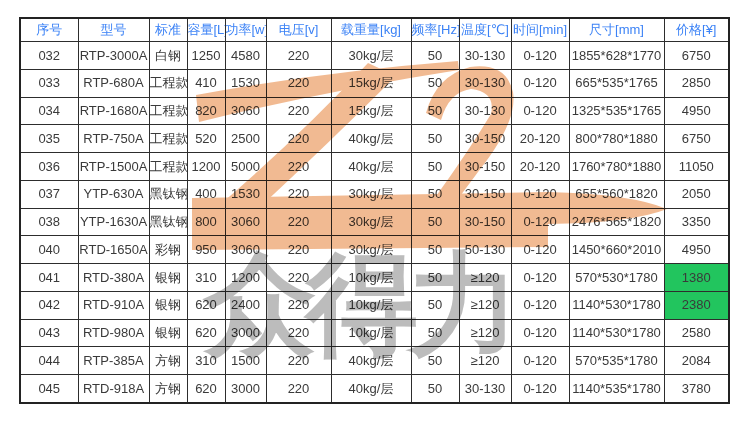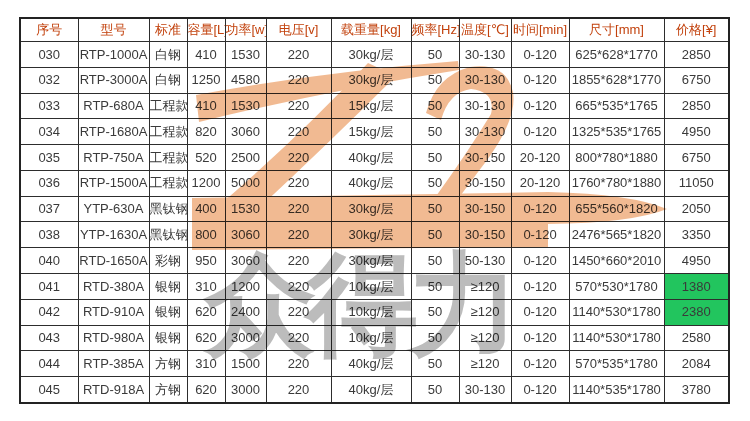--- a/index.html
+++ b/index.html
@@ -10,21 +10,21 @@
   table.spec{
     position:absolute;left:19px;top:17px;width:709px;height:387px;
     border-collapse:collapse;table-layout:fixed;background:transparent;
     border:2px solid #232323;z-index:1;
   }
   table.spec th, table.spec td{
     border:1px solid #2d2d2d;text-align:center;vertical-align:middle;
     font-size:13px;color:#3a3a3a;padding:0;font-weight:400;height:22px;
     line-height:1.05;white-space:nowrap;overflow:hidden;
   }
-  table.spec th{font-size:13px;color:#c2410c;}
+  table.spec th{font-size:13px;color:#3b82f6;}
   td.gray-cell{background:#22c55e;}
   .wm{position:absolute;left:0;top:0;width:750px;height:421px;pointer-events:none;}
   .wm-orange{z-index:2;mix-blend-mode:multiply;opacity:0.88;}
   .wm-text{
     position:absolute;left:204px;top:248px;z-index:3;
     font-size:112px;font-weight:bold;letter-spacing:-10px;line-height:1;
     mix-blend-mode:multiply;opacity:0.72;pointer-events:none;
     font-family:"DejaVu Sans","Liberation Sans",sans-serif;
   }
 </style>
@@ -68,34 +68,20 @@
         <th>载重量[kg]</th>
         <th>频率[Hz]</th>
         <th>温度[℃]</th>
         <th>时间[min]</th>
         <th>尺寸[mm]</th>
         <th>价格[¥]</th>
       </tr>
     </thead>
     <tbody>
         <tr>
-          <td>030</td>
-          <td>RTP-1000A</td>
-          <td>白钢</td>
-          <td>410</td>
-          <td>1530</td>
-          <td>220</td>
-          <td>30kg/层</td>
-          <td>50</td>
-          <td>30-130</td>
-          <td>0-120</td>
-          <td>625*628*1770</td>
-          <td>2850</td>
-        </tr>
-        <tr>
           <td>032</td>
           <td>RTP-3000A</td>
           <td>白钢</td>
           <td>1250</td>
           <td>4580</td>
           <td>220</td>
           <td>30kg/层</td>
           <td>50</td>
           <td>30-130</td>
           <td>0-120</td>

